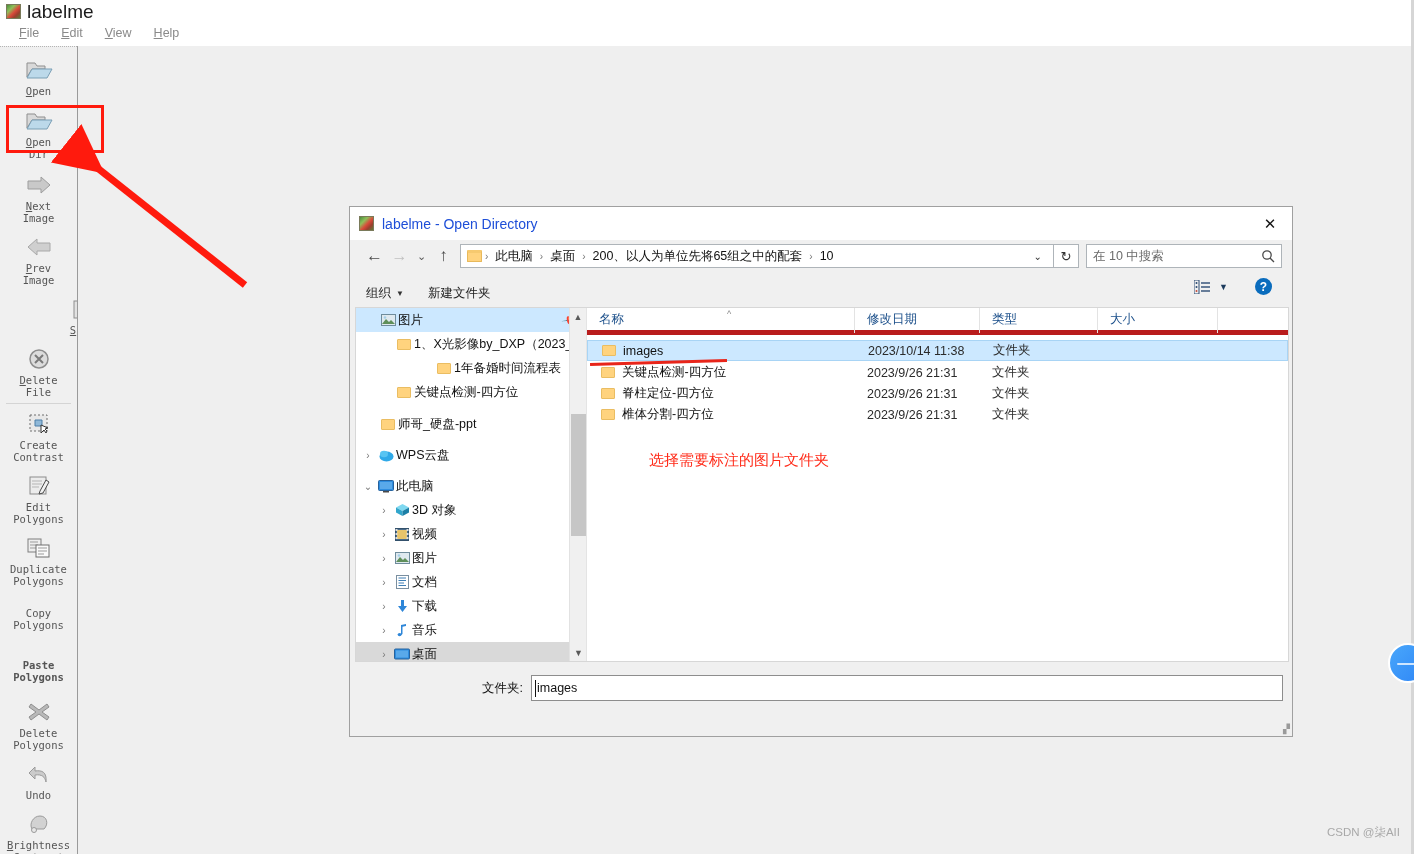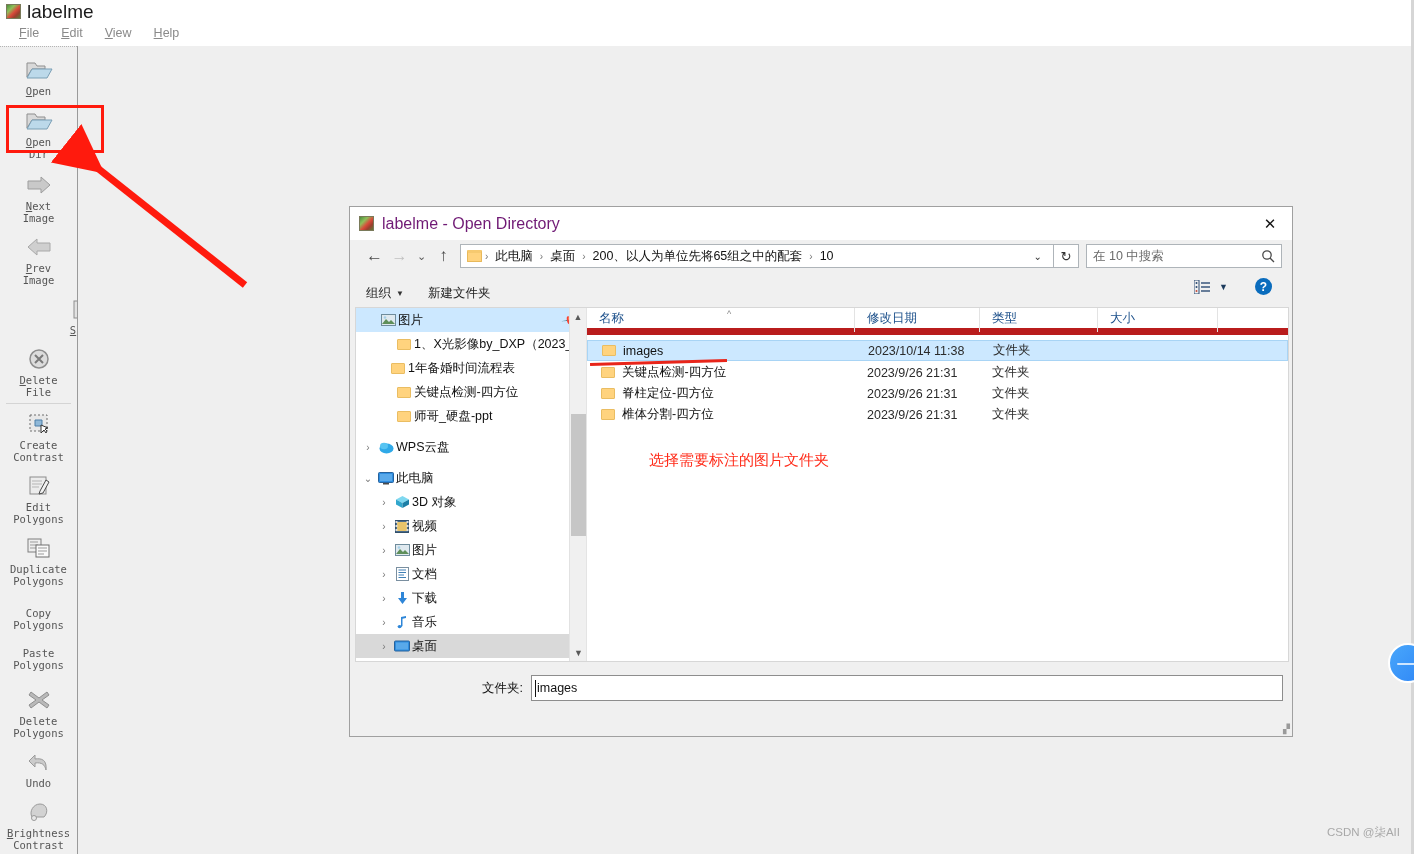--- a/index.html
+++ b/index.html
@@ -75,21 +75,21 @@
   }
   #dlg-titlebar{
     height:33px;background:#ffffff;display:flex;align-items:center;
     padding-left:9px;box-sizing:border-box;position:relative;
   }
   #dlg-icon{
     width:15px;height:15px;flex:0 0 auto;margin-right:8px;
     background:linear-gradient(135deg,#4a8f3c 0%,#8fbf5a 30%,#d94a3a 55%,#9b3f2e 75%,#5d7c3a 100%);
     border:1px solid #7a7a5a;box-sizing:border-box;
   }
-  #dlg-title{font-size:16px;color:#701a75;}
+  #dlg-title{font-size:14px;color:#1d4ed8;}
   #dlg-close{
     position:absolute;right:0;top:0;width:44px;height:33px;
     display:flex;align-items:center;justify-content:center;font-size:15px;color:#111;
   }
 
   #navbar{
     height:32px;display:flex;align-items:center;padding:0 10px 0 12px;
     box-sizing:border-box;background:#f0f0f0;gap:0;
   }
   .navbtn{
@@ -166,21 +166,21 @@
     border-left:1px solid #e2e2e2;box-sizing:border-box;
   }
   #tree-scroll .arr{
     height:17px;display:flex;align-items:center;justify-content:center;font-size:9px;color:#5a5a5a;
   }
   #tree-thumb{position:absolute;left:1px;top:106px;width:15px;height:122px;background:#c6c6c6;}
 
   
   #listpane{flex:1 1 auto;height:100%;position:relative;background:#fff;overflow:hidden;}
   #colhead{
-    height:27px;display:flex;align-items:center;border-bottom:7px solid #b91c1c;
+    height:27px;display:flex;align-items:center;border-bottom:5px solid #b91c1c;
     background:#fff;box-sizing:border-box;position:relative;
   }
   .col{
     font-size:12.5px;color:#1b4f8a;height:27px;display:flex;align-items:center;
     padding-left:12px;box-sizing:border-box;border-right:1px solid #e3e3e3;
   }
   #sortmark{position:absolute;left:140px;top:1px;font-size:9px;color:#888;}
   .frow{
     height:21px;display:flex;align-items:center;font-size:12.5px;color:#111;
     box-sizing:border-box;
@@ -360,21 +360,21 @@
     </div>
     <div class="tlabel"><span>Duplicate
 Polygons</span></div>
   </div>
 
   <div class="tool" style="margin-top:20px;">
     <div class="tlabel"><span>Copy
 Polygons</span></div>
   </div>
 
-  <div class="tool" style="margin-top:16px;">
+  <div class="tool" style="margin-top:28px;font-weight:bold;">
     <div class="tlabel"><span>Paste
 Polygons</span></div>
   </div>
 
   <div class="tool" style="margin-top:14px;">
     <div class="ticon">
       <svg width="26" height="22" viewBox="0 0 26 22">
           <path d="M5 3 L13 9 L21 3 L23 6 L16 11 L23 16 L21 19 L13 13 L5 19 L3 16 L10 11 L3 6 Z" fill="#b9b9b9" stroke="#8f8f8f"></path>
         </svg>
     </div>
@@ -489,35 +489,35 @@
         <span class="pin">📌</span>
       </div>
 
       <div class="trow" style="padding-left:38px;">
         <span class="tico">
             <span class="folder-ico"></span>
           </span>
         <span>1、X光影像by_DXP（2023_10_X</span>
       </div>
 
-      <div class="trow" style="padding-left:32px;">
+      <div class="trow" style="padding-left:53px;margin-left:25px;">
         <span class="tico">
             <span class="folder-ico"></span>
           </span>
         <span>1年备婚时间流程表</span>
       </div>
 
       <div class="trow" style="padding-left:38px;">
         <span class="tico">
             <span class="folder-ico"></span>
           </span>
         <span>关键点检测-四方位</span>
       </div>
 
-      <div class="trow" style="padding-left:38px;">
+      <div class="trow" style="padding-left:22px;margin-top:8px;">
         <span class="tico">
             <span class="folder-ico"></span>
           </span>
         <span>师哥_硬盘-ppt</span>
       </div>
 
       <div class="trow" style="padding-left:4px;margin-top:7px;">
         <span class="chev">›</span>
         <span class="tico">
           <svg width="15" height="13" viewBox="0 0 15 13">

